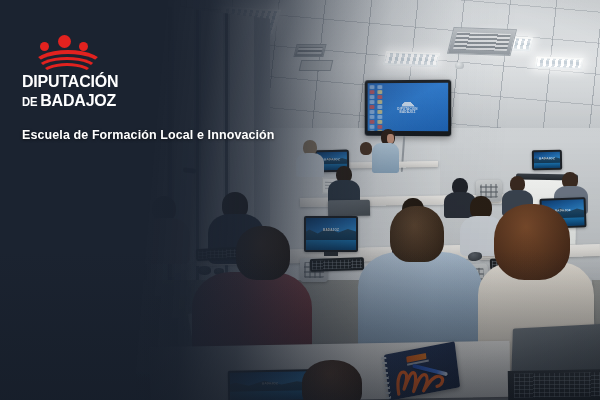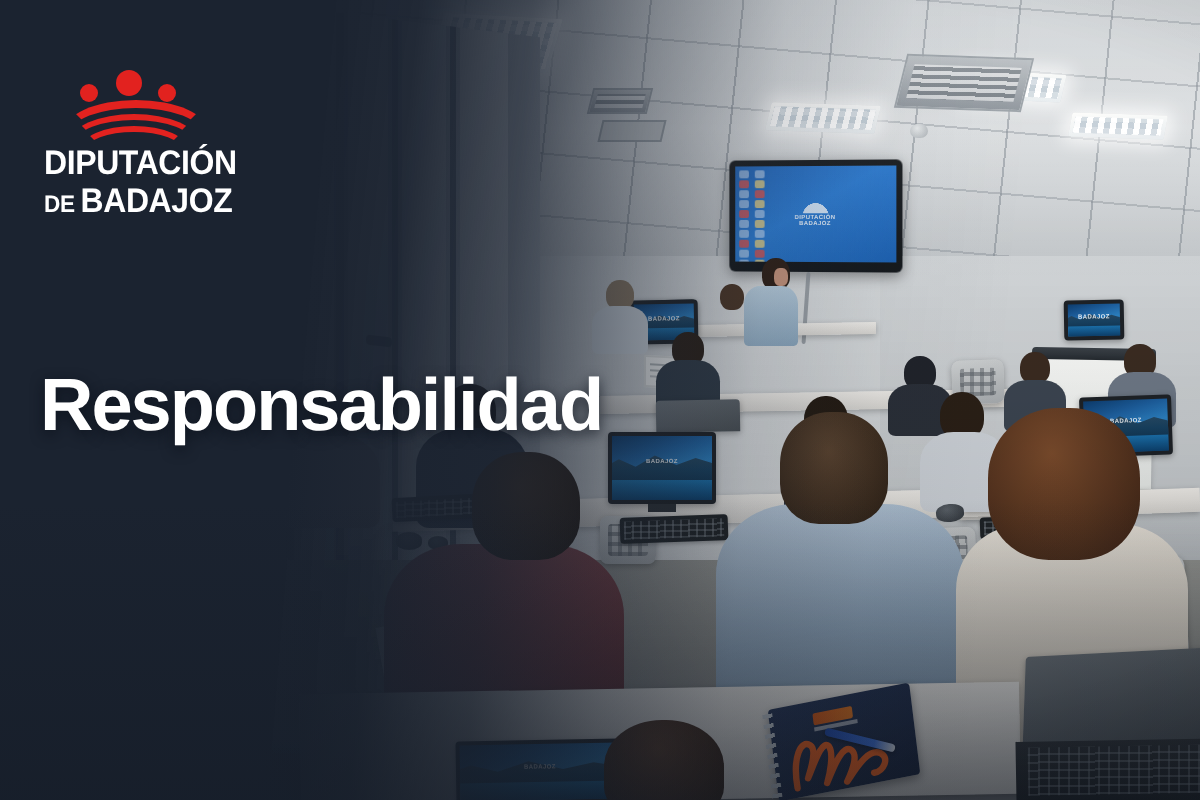--- a/index.html
+++ b/index.html
@@ -589,18 +589,18 @@
         <span class="arc a1"></span>
         <span class="arc a2"></span>
         <span class="arc a3"></span>
       </div>
       <div class="logo-name">
         <span class="l1">DIPUTACIÓN</span>
         <span class="l2"><span class="sm">DE </span><span>BADAJOZ</span></span>
       </div>
     </div>
 
+    <div class="eyebrow">Escuela de Formación Local e Innovación</div>
 
     <h1 class="headline">
-      <span class="ln">Responsabilidad</span>
     </h1>
   </div>
 </div>
 
 </body></html>

